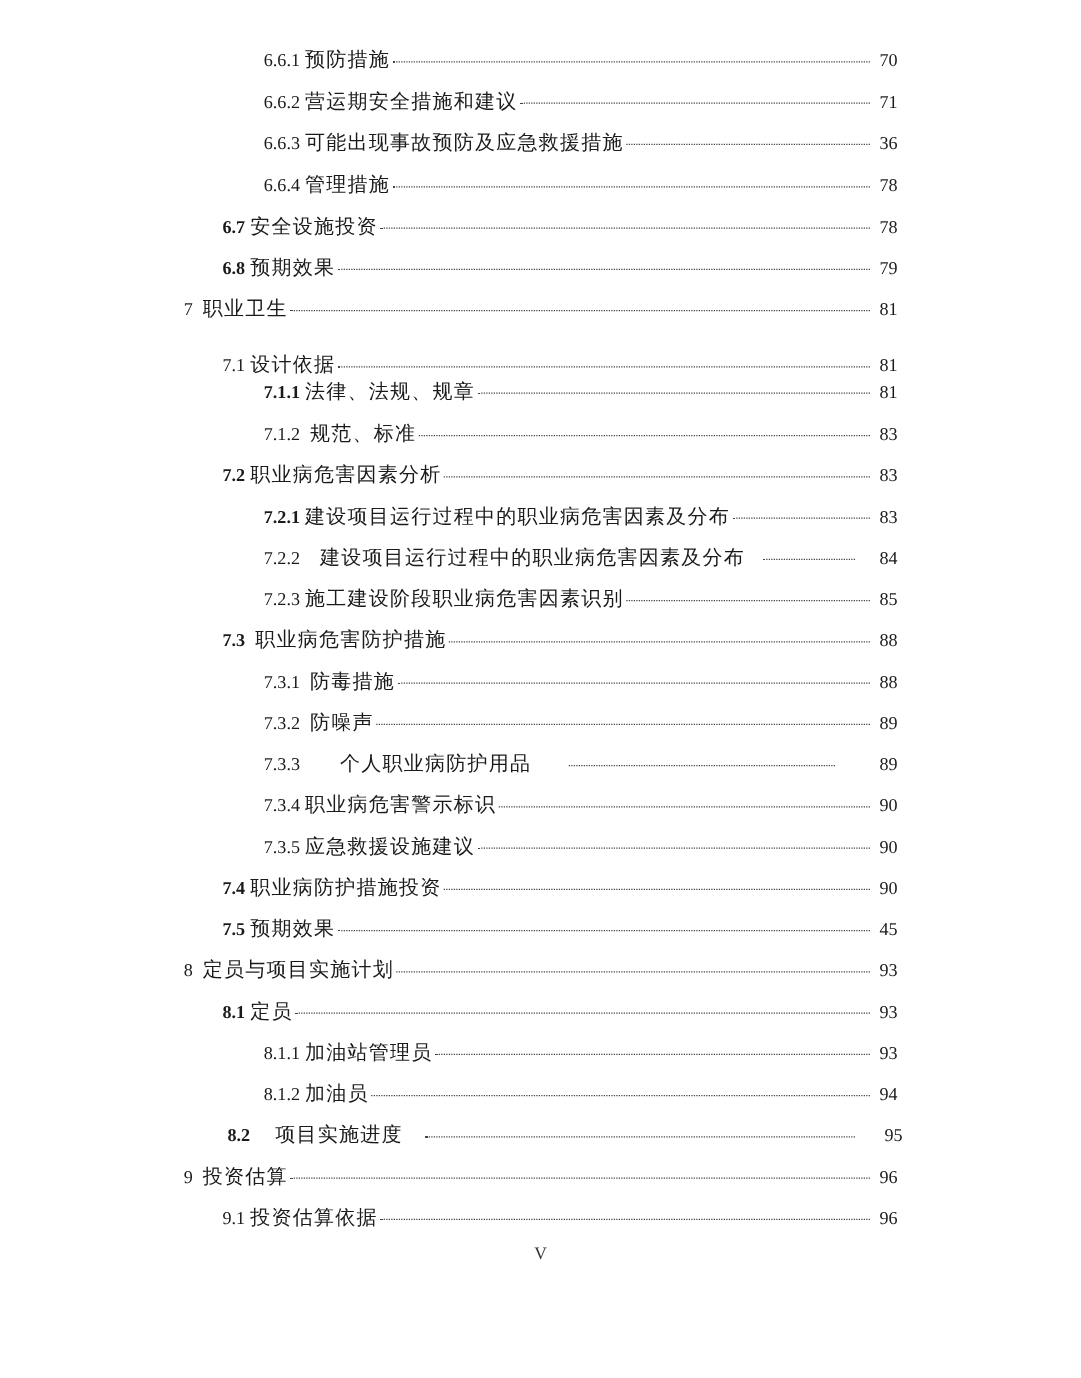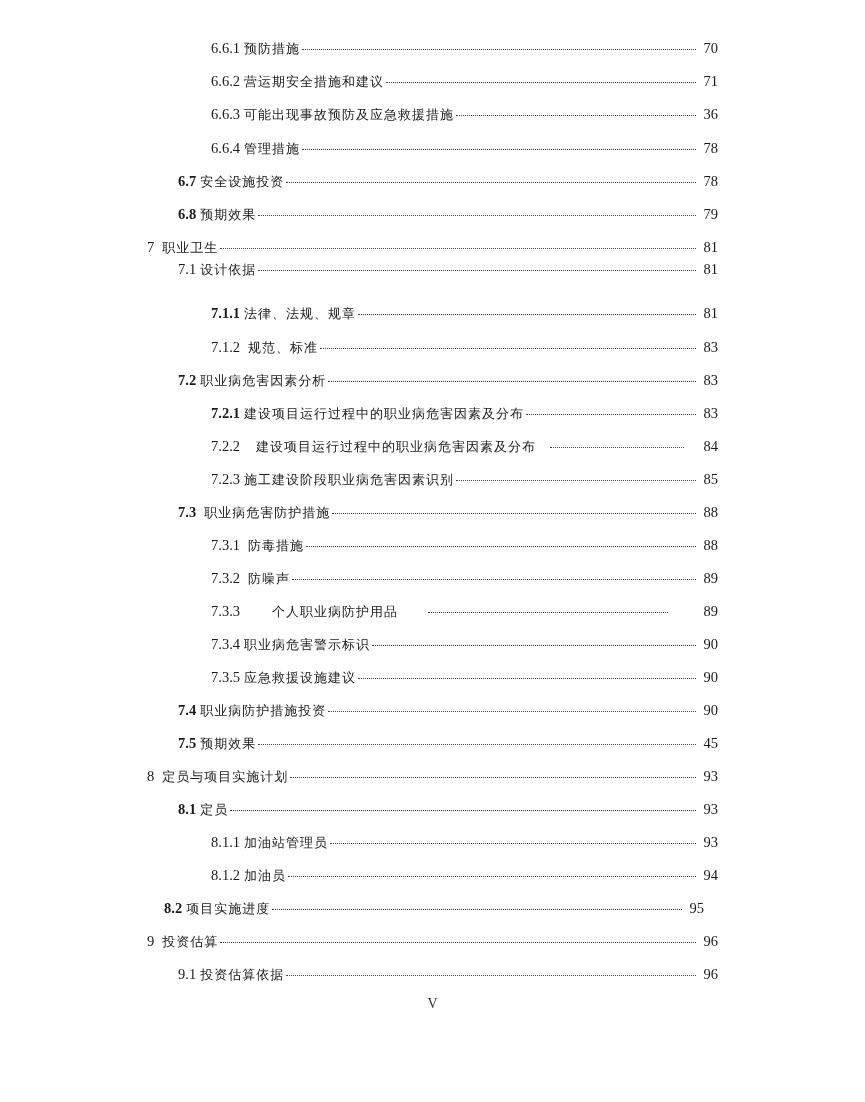--- a/index.html
+++ b/index.html
@@ -39,21 +39,21 @@
   }
   .toc-num.bold {
     font-weight: bold;
   }
   .toc-num.wide {
     margin-right: 8px;
   }
   .toc-title {
     flex: 0 0 auto;
     letter-spacing: 1px;
-    font-size: 13px;
+    font-size: 16px;
   }
   .toc-leader {
     flex: 1 1 auto;
     margin: 0 2px 0 2px;
     border-bottom: 1.5px dotted #444;
     position: relative;
     top: -3px;
     min-width: 10px;
   }
   .toc-page {
@@ -113,21 +113,21 @@
     <span class="toc-title">预期效果</span>
     <span class="toc-leader"></span>
     <span class="toc-page">79</span>
   </div>
   <div class="toc-row" style="top:236px;left:147px;width:571px;">
     <span class="toc-num wide">7</span>
     <span class="toc-title">职业卫生</span>
     <span class="toc-leader"></span>
     <span class="toc-page">81</span>
   </div>
-  <div class="toc-row" style="top:258px;left:178px;width:540px;">
+  <div class="toc-row" style="top:281px;left:178px;width:540px;">
     <span class="toc-num">7.1</span>
     <span class="toc-title">设计依据</span>
     <span class="toc-leader"></span>
     <span class="toc-page">81</span>
   </div>
   <div class="toc-row" style="top:302px;left:211px;width:507px;">
     <span class="toc-num bold">7.1.1</span>
     <span class="toc-title">法律、法规、规章</span>
     <span class="toc-leader"></span>
     <span class="toc-page">81</span>
@@ -227,21 +227,21 @@
     <span class="toc-title">加油站管理员</span>
     <span class="toc-leader"></span>
     <span class="toc-page">93</span>
   </div>
   <div class="toc-row" style="top:864px;left:211px;width:507px;">
     <span class="toc-num">8.1.2</span>
     <span class="toc-title">加油员</span>
     <span class="toc-leader"></span>
     <span class="toc-page">94</span>
   </div>
-  <div class="toc-row" style="top:897px;left:164px;width:540px;">
+  <div class="toc-row" style="top:897px;left:182px;width:540px;gap:16px;">
     <span class="toc-num bold">8.2</span>
     <span class="toc-title">项目实施进度</span>
     <span class="toc-leader"></span>
     <span class="toc-page">95</span>
   </div>
   <div class="toc-row" style="top:930px;left:147px;width:571px;">
     <span class="toc-num wide">9</span>
     <span class="toc-title">投资估算</span>
     <span class="toc-leader"></span>
     <span class="toc-page">96</span>

